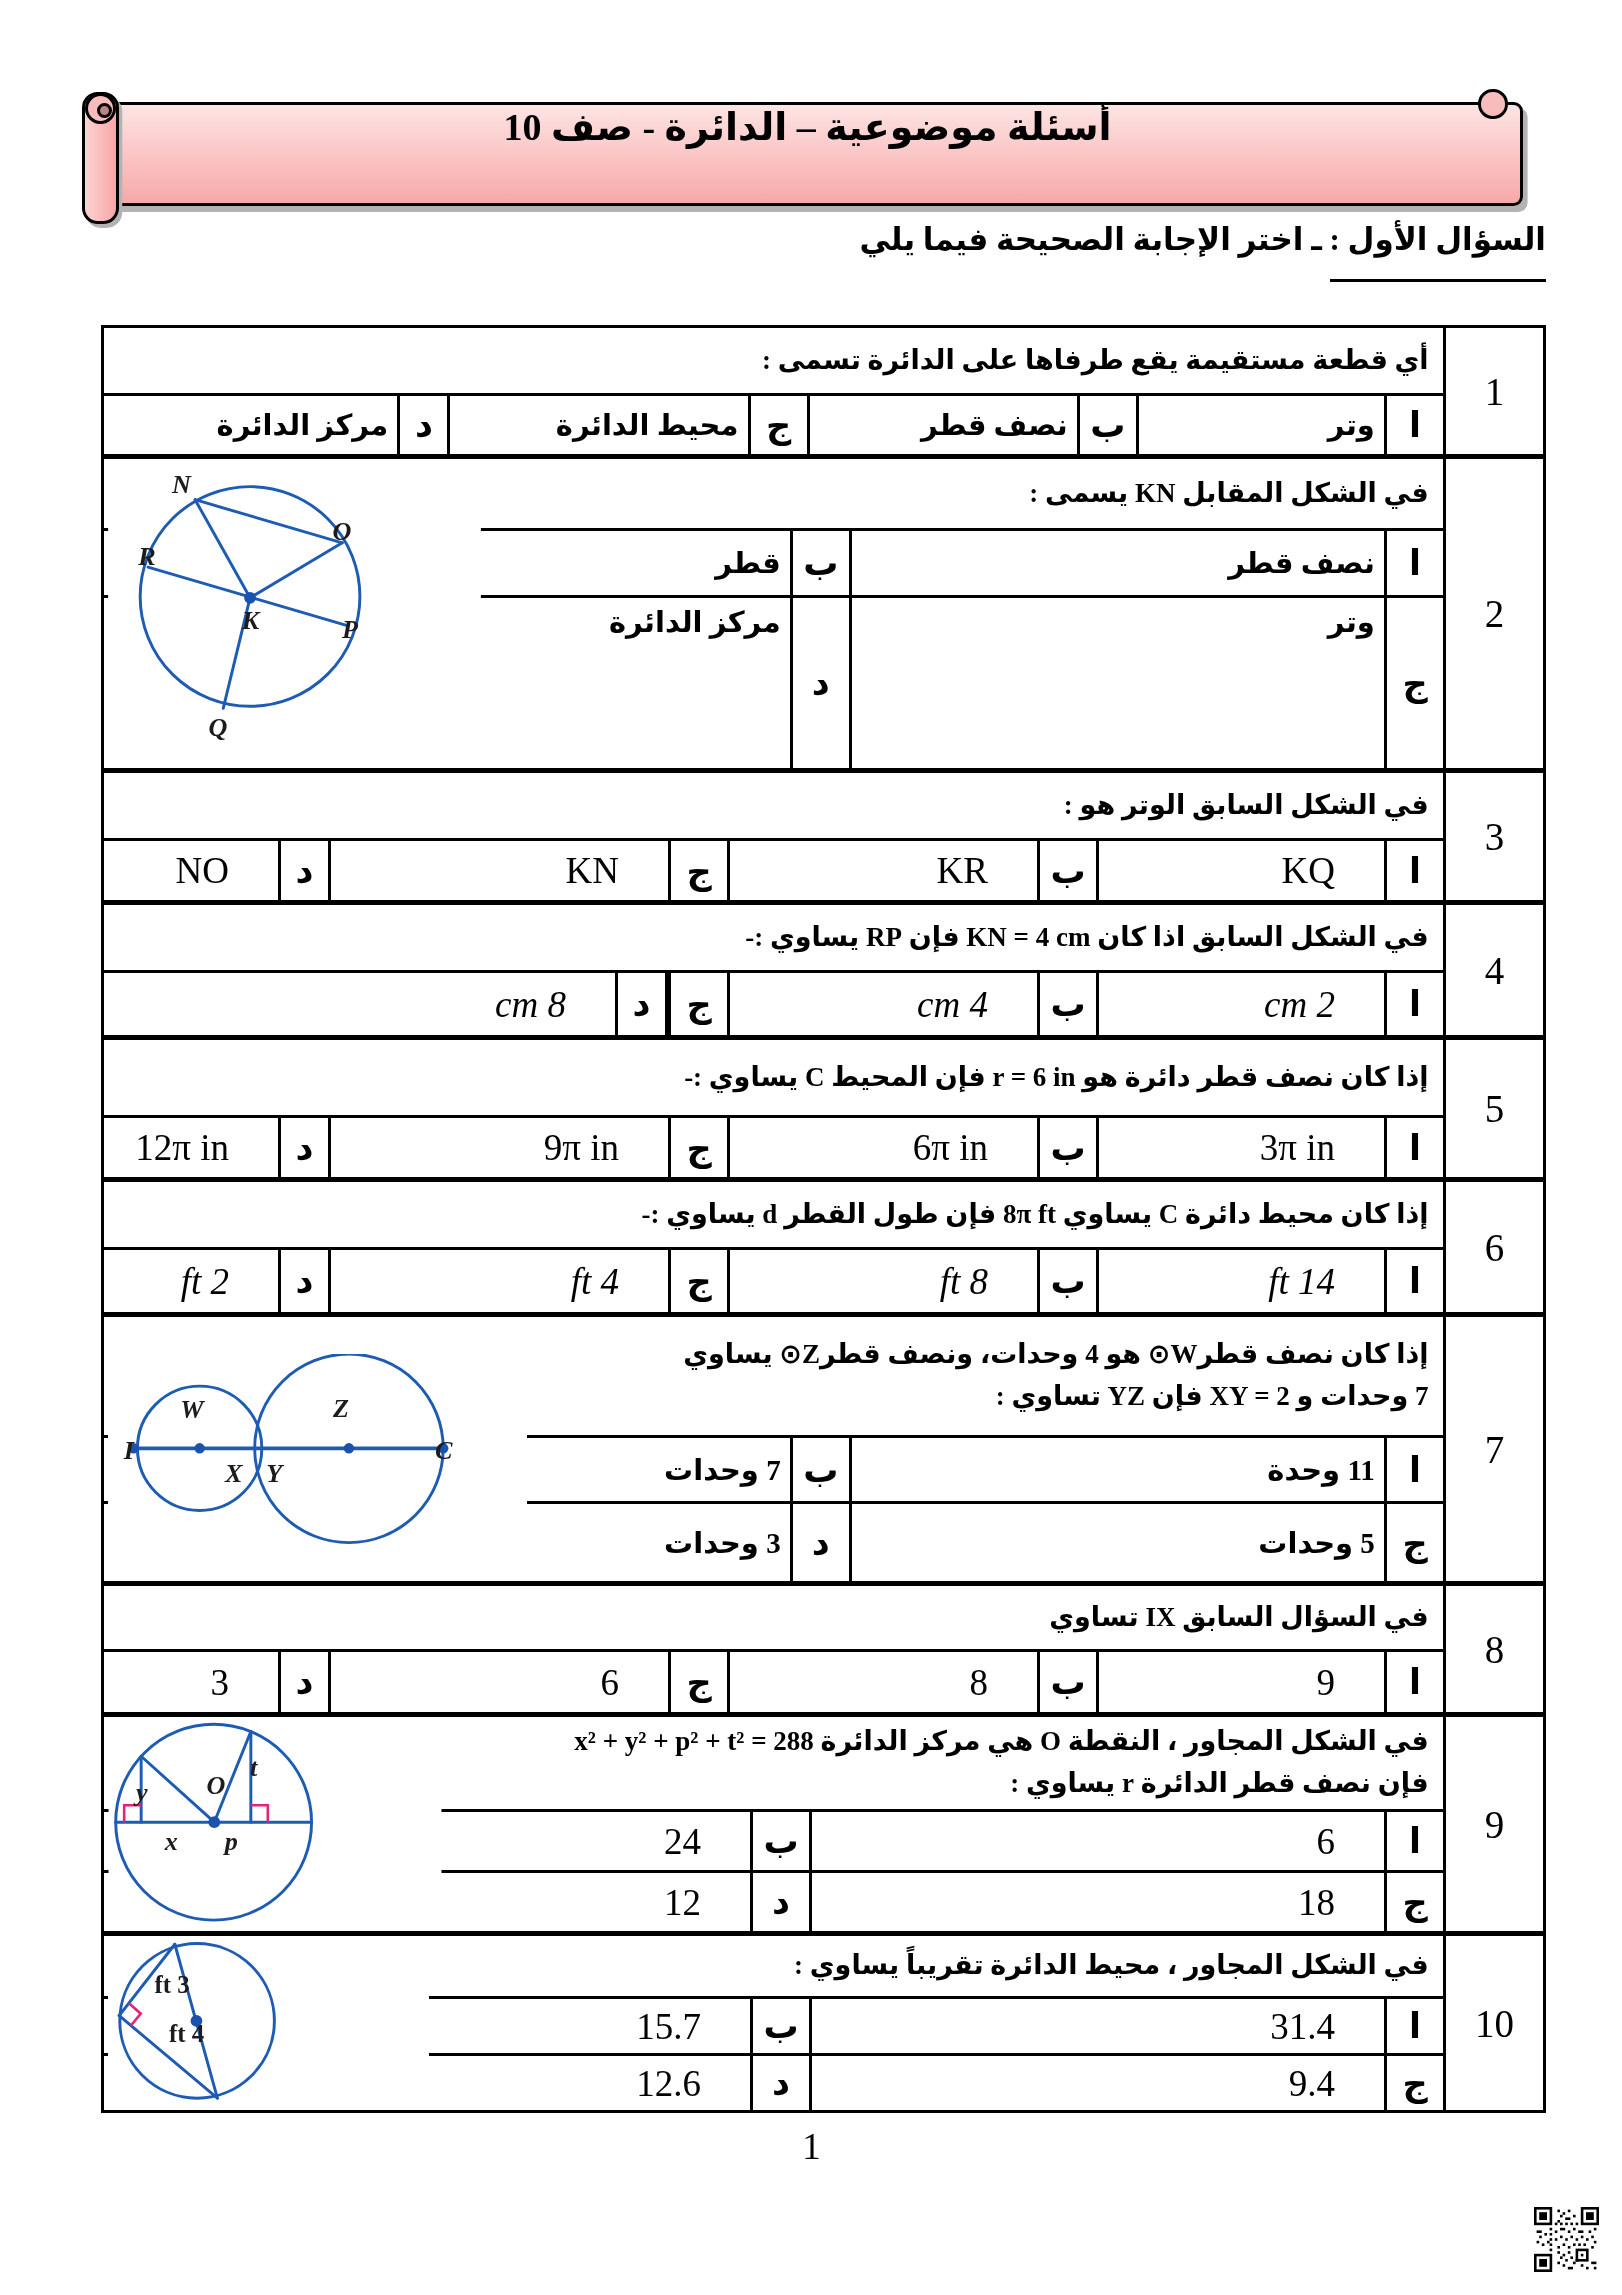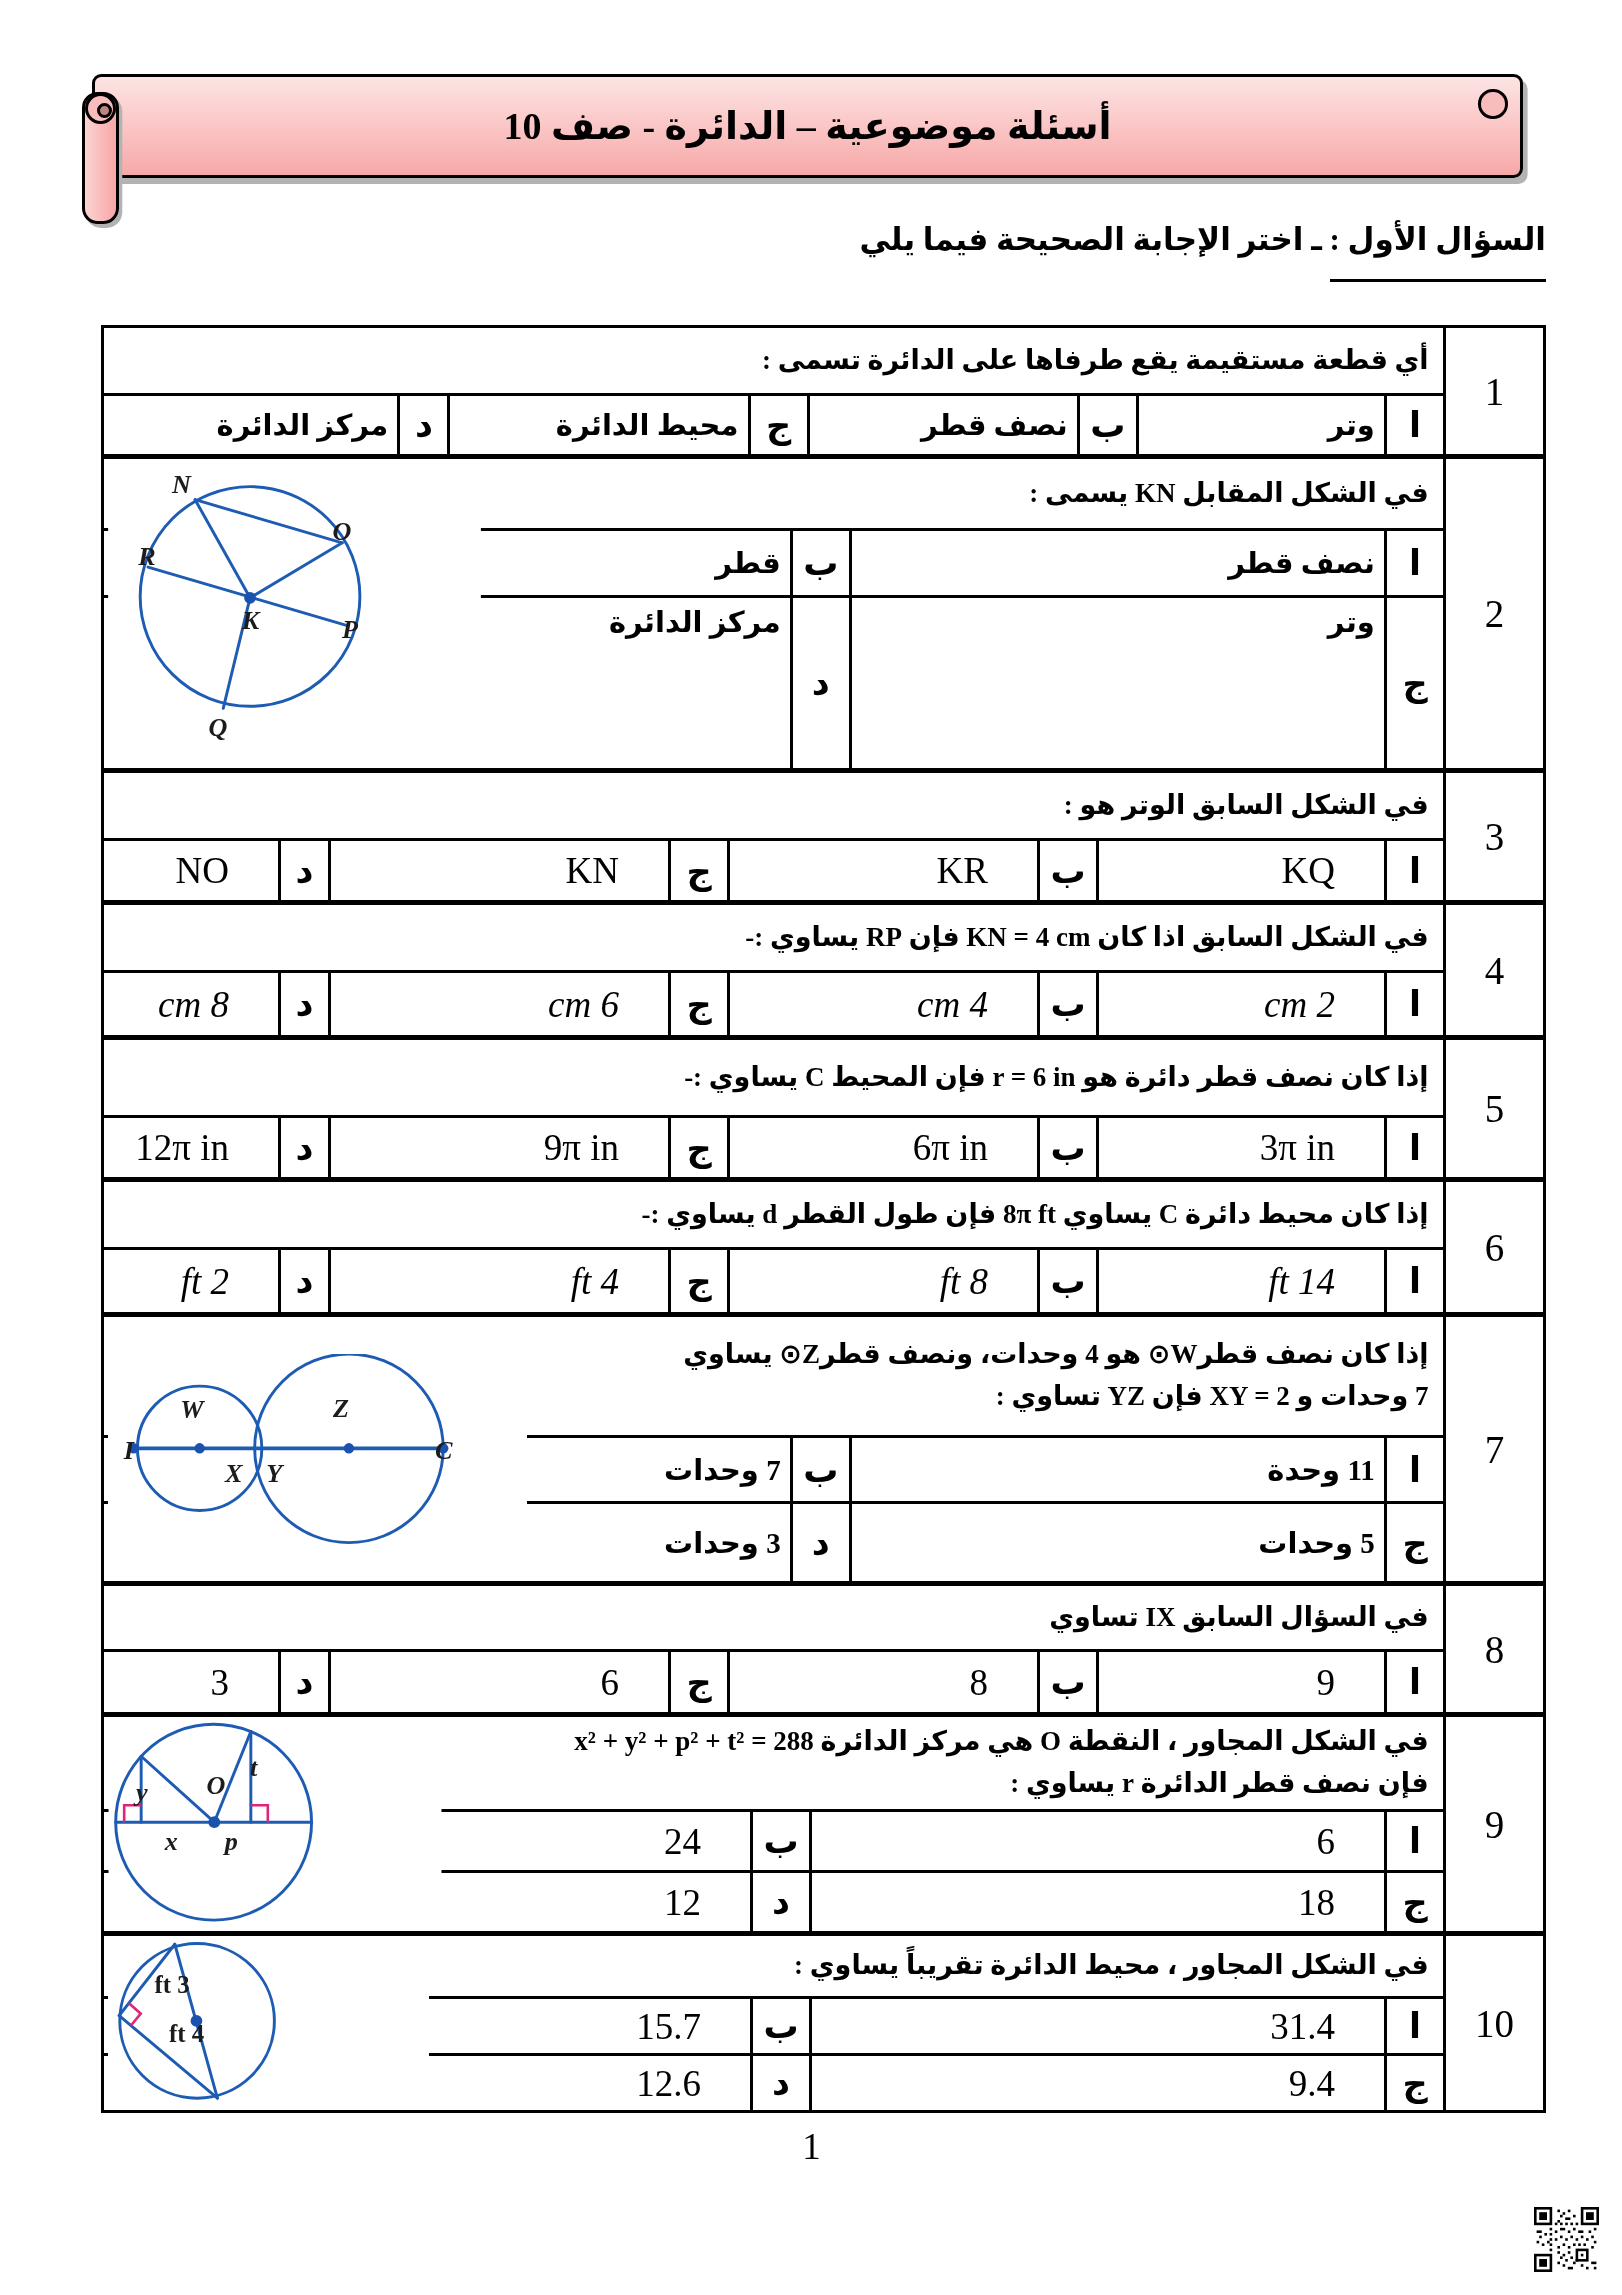--- a/index.html
+++ b/index.html
@@ -2,25 +2,25 @@
 <html dir="rtl" lang="ar" style="font-size:10.5px"><head>
 <meta charset="utf-8">
 <style>
   html,body{margin:0;padding:0;}
   body{
     width:1623px;height:2295px;position:relative;background:#ffffff;
     font-family:"DejaVu Sans",sans-serif;overflow:hidden;
   }
   
   .banner{
-    position:absolute;left:92px;top:74px;width:1425px;height:98px;
+    position:absolute;left:92px;top:102px;width:1425px;height:98px;
     background:linear-gradient(180deg,#fde4e4 0%,#fbc9c9 45%,#f7a8a8 100%);
     border:3.9px solid #000;border-radius:9.2px;
     box-shadow:4.6px 5.9px 0 #b3b3b3;
-    display:flex;align-items:center;justify-content:center;z-index:2;
+    display:flex;justify-content:center;z-index:2;
   }
   .banner-title{font-size:38px;font-weight:bold;color:#000;letter-spacing:0.7px;
     font-family:"Liberation Serif","DejaVu Sans",serif;}
   .banner-tube{
     position:absolute;left:82px;top:92px;width:31px;height:126px;
     background:linear-gradient(90deg,#fcd3d3,#f8a6a6);
     border:3.9px solid #000;border-radius:15.7px;
     box-shadow:3.3px 3.9px 0 #b3b3b3;z-index:3;
   }
   .banner-curl{
@@ -193,21 +193,20 @@
     <div class="qcontent">
       <div class="qtext" style="height:65px">
         <div>في الشكل السابق اذا كان KN = 4 cm فإن RP يساوي :-</div>
       </div>
       <div class="optrow" style="height:62px">
         <div class="letter">ا</div>
         <div class="val w-a latin it">2 cm</div>
         <div class="letter">ب</div>
         <div class="val w-b latin it">4 cm</div>
         <div class="letter">ج</div>
-        <div class="val w-c latin it">6 cm</div>
         <div class="letter d">د</div>
         <div class="val last latin it">8 cm</div>
       </div>
     </div>
   </div>
 
   <div class="qblock">
     <div class="qnum">5</div>
     <div class="qcontent">
       <div class="qtext" style="height:75px">

